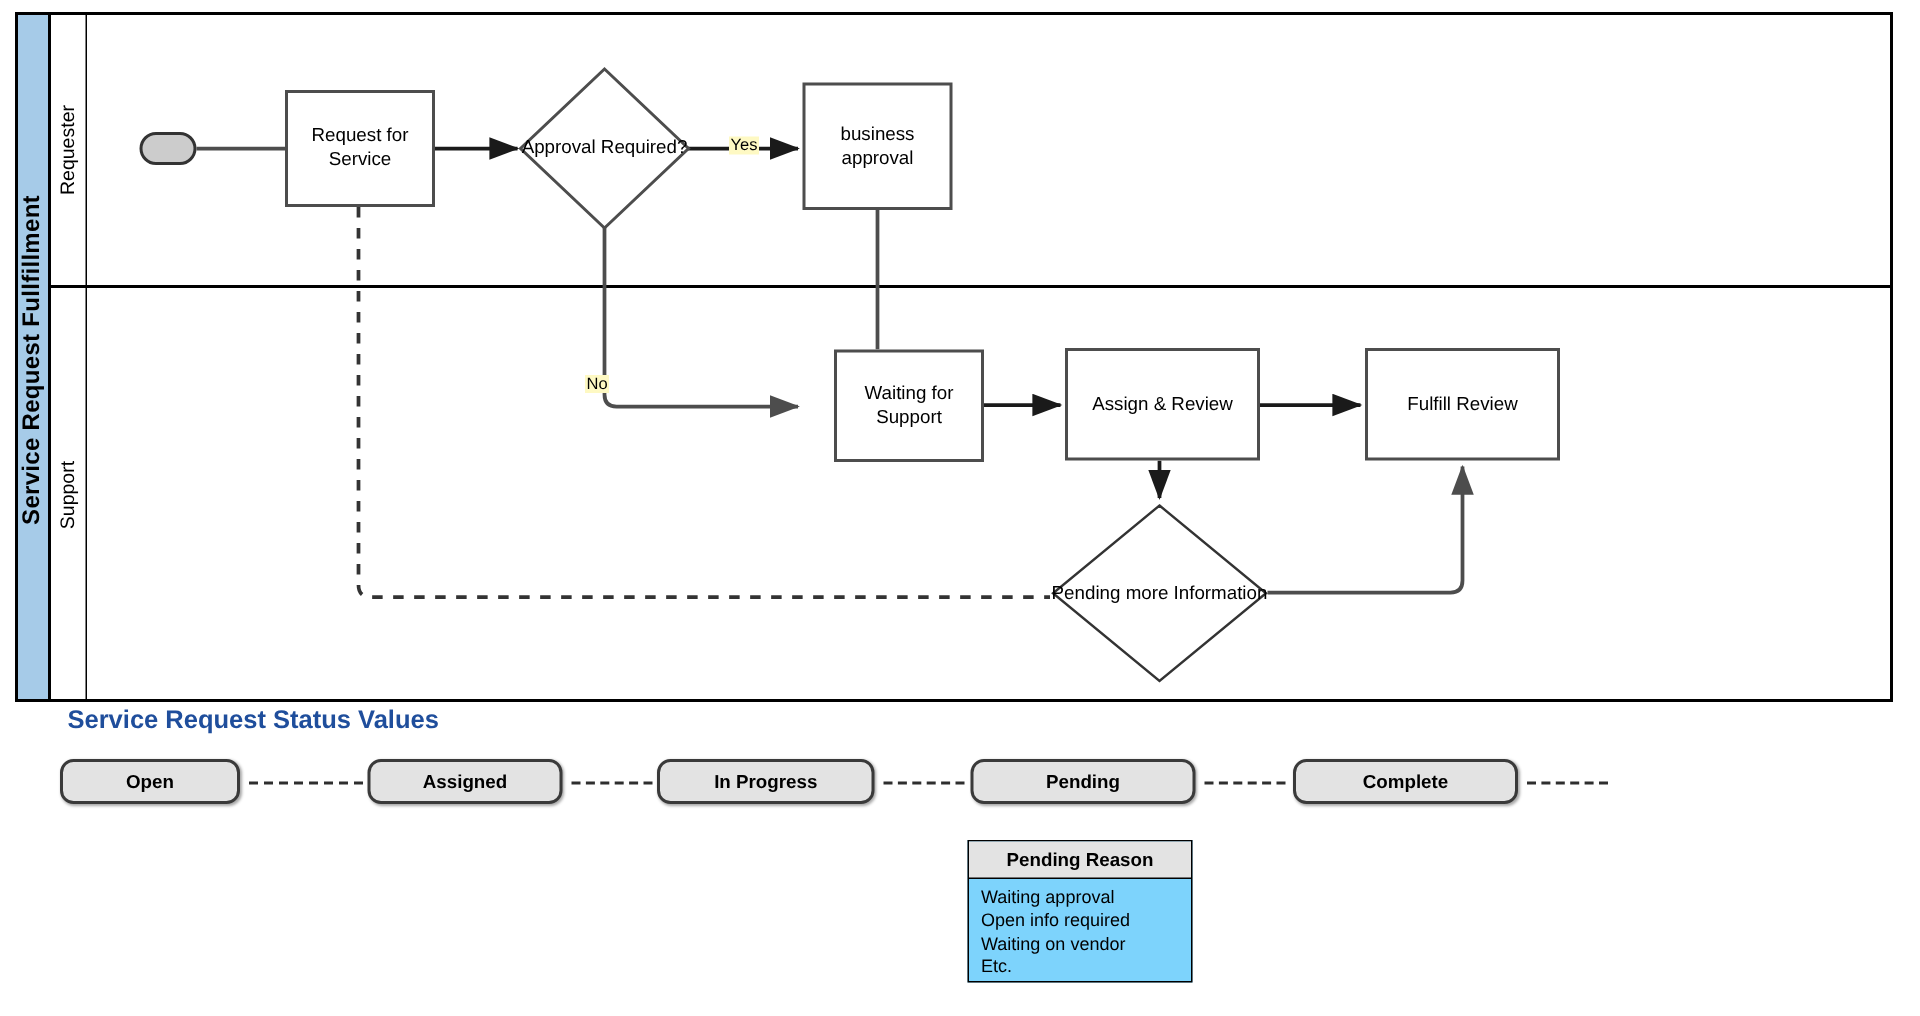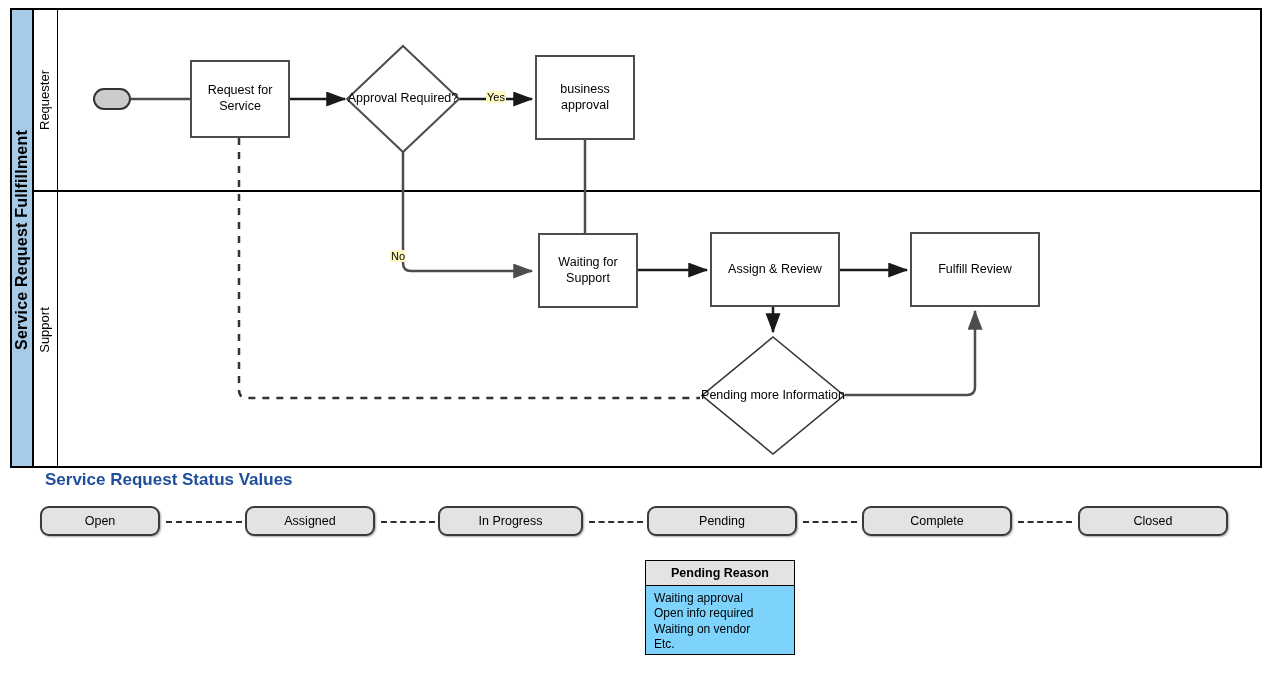--- a/index.html
+++ b/index.html
@@ -172,21 +172,21 @@
     top: 0;
     height: 30px;
     box-sizing: border-box;
     background: #E3E3E3;
     border: 2px solid #3A3A3A;
     border-radius: 9px;
     display: flex;
     align-items: center;
     justify-content: center;
     font-size: 12.5px;
-    font-weight: normal;
+    font-weight: bold;
     color: #000000;
     box-shadow: 1px 1px 2px rgba(0,0,0,0.35);
   }
   .pill-dash {
     position: absolute;
     top: 15px;
     height: 0;
     border-top: 2px dashed #2E2E2E;
   }
 
@@ -278,21 +278,21 @@
     <svg width="116" height="110" viewBox="0 0 116 110">
       <polygon points="58,2 114,55 58,108 2,55" fill="#ffffff" stroke="#4D4D4D" stroke-width="2"></polygon>
     </svg>
     <div class="diamond-label">Approval Required?</div>
   </div>
 
   <div class="node" style="left:535px; top:55px; width:100px; height:85px;">
     <span>business approval</span>
   </div>
 
-  <div class="node" style="left:538px; top:233px; width:100px; height:75px;">
+  <div class="node" style="left:556px; top:233px; width:100px; height:75px;">
     <span>Waiting for Support</span>
   </div>
 
   <div class="node" style="left:710px; top:232px; width:130px; height:75px;">
     <span>Assign &amp; Review</span>
   </div>
 
   <div class="node" style="left:910px; top:232px; width:130px; height:75px;">
     <span>Fulfill Review</span>
   </div>
@@ -325,23 +325,20 @@
     <div class="pill" style="left:607px; width:150px;">
       <span>Pending</span>
     </div>
     <div class="pill-dash" style="left:763px; width:54px;"></div>
 
     <div class="pill" style="left:822px; width:150px;">
       <span>Complete</span>
     </div>
     <div class="pill-dash" style="left:978px; width:54px;"></div>
 
-    <div class="pill" style="left:1038px; width:150px;">
-      <span>Closed</span>
-    </div>
   </div>
 
   <div class="reason-box">
     <div class="reason-header">Pending Reason</div>
     <div class="reason-list">
       <div class="reason-item">Waiting approval</div>
       <div class="reason-item">Open info required</div>
       <div class="reason-item">Waiting on vendor</div>
       <div class="reason-item">Etc.</div>
     </div>

